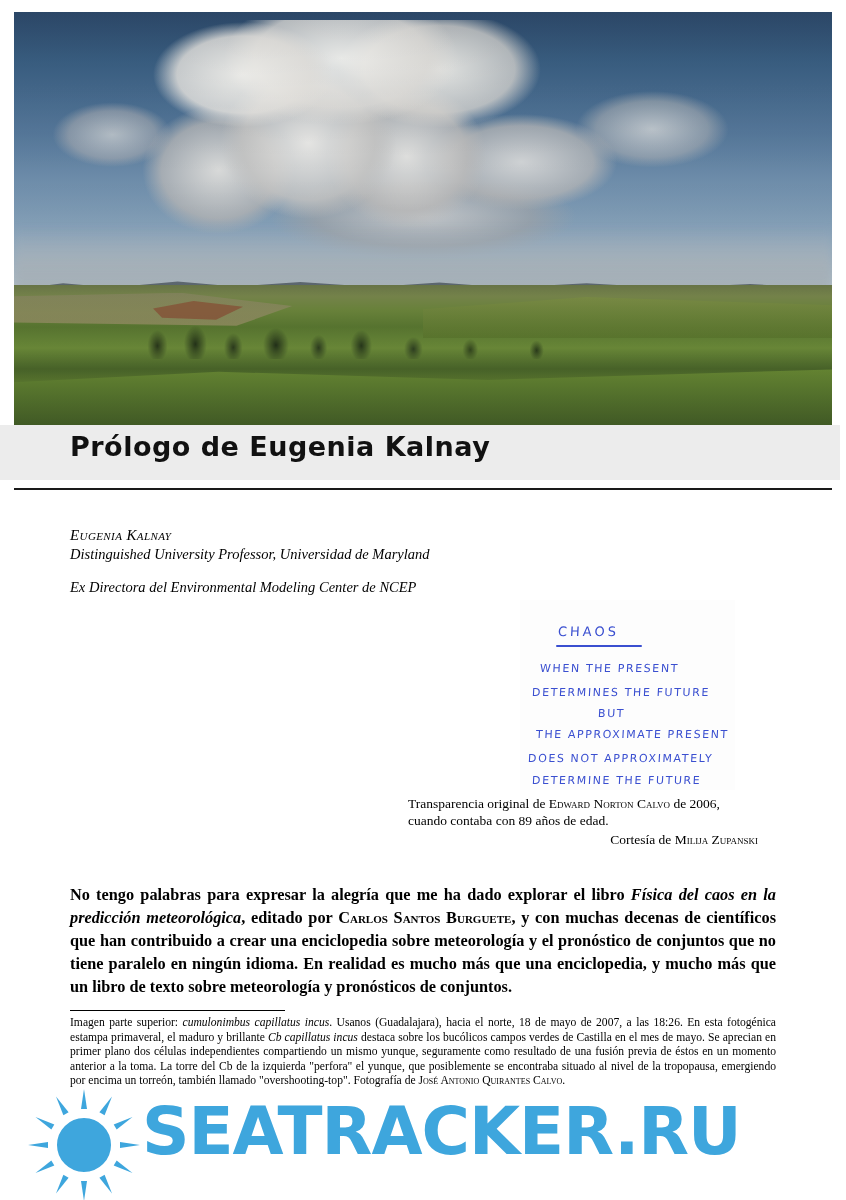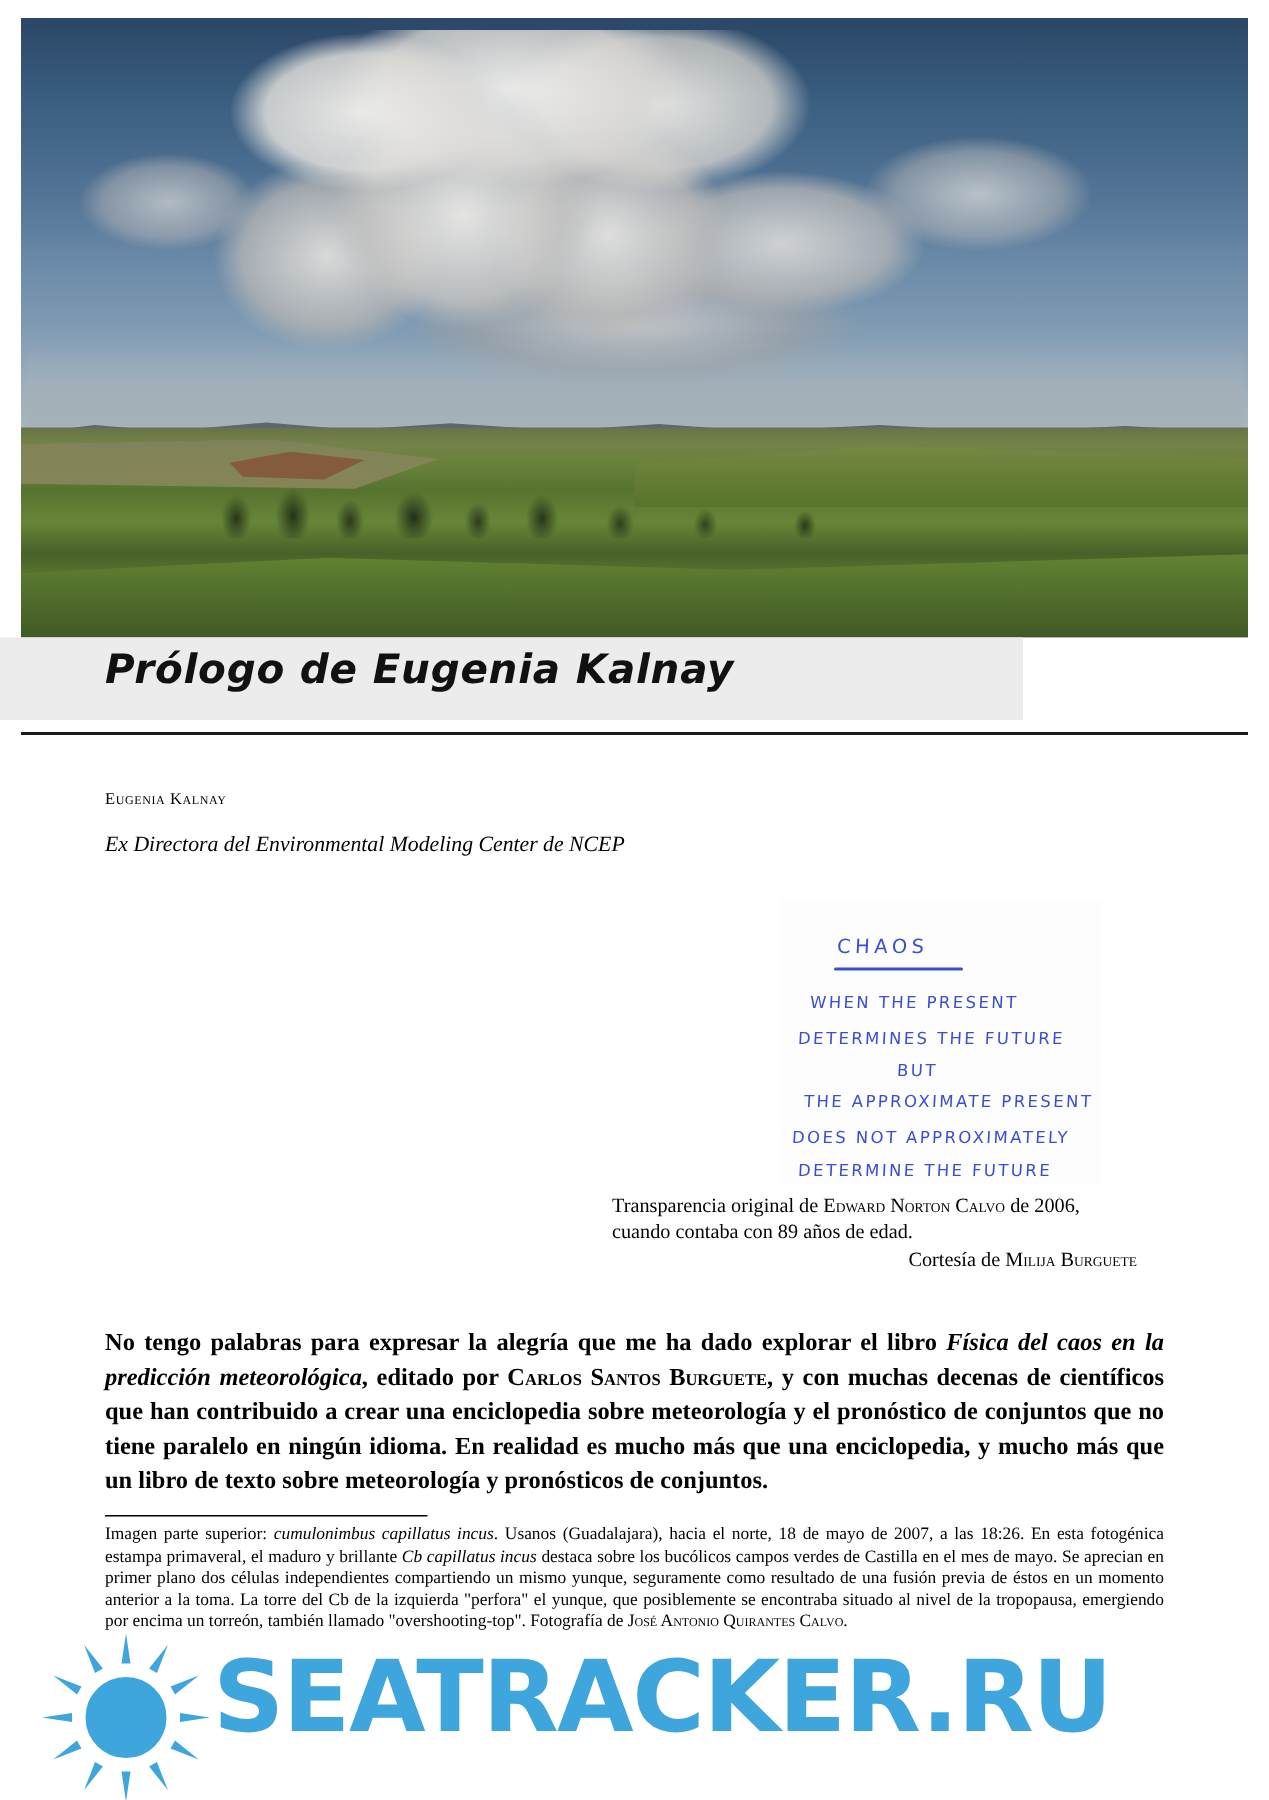--- a/index.html
+++ b/index.html
@@ -139,24 +139,23 @@
     inset: 0;
     background: linear-gradient(to bottom, rgba(0,0,0,0.05), rgba(0,0,0,0) 40%, rgba(0,0,0,0.12));
     pointer-events: none;
   }
 
   
   .title-band {
     position: absolute;
     left: 0;
     top: 425px;
-    width: 682px;
+    width: 840px;
     height: 55px;
     background: #ececec;
-    font-style: italic;
   }
   .title-band .title {
     position: absolute;
     left: 70px;
     top: 6px;
     font-family: "DejaVu Sans", sans-serif;
     font-size: 27px;
     font-weight: bold;
     letter-spacing: 0.5px;
     color: #111;
@@ -172,22 +171,23 @@
 
   
   .author-block {
     position: absolute;
     left: 70px;
     top: 527px;
     width: 560px;
   }
   .author-name {
     font-family: "Liberation Serif", serif;
-    font-size: 11px;
+    font-size: 15px;
     letter-spacing: 0.4px;
+    font-style: italic;
   }
   .sc {
     font-variant: small-caps;
   }
   .author-role {
     font-family: "Liberation Serif", serif;
     font-style: italic;
     font-size: 14.5px;
     line-height: 17px;
     margin-top: 2px;
@@ -347,37 +347,38 @@
   <div class="photo-shade"></div>
 </div>
 
 <div class="title-band">
   <div class="title">Prólogo de Eugenia Kalnay</div>
 </div>
 <div class="band-rule"></div>
 
 <div class="author-block">
   <div class="author-name sc">Eugenia Kalnay</div>
+  <div class="author-role">Distinguished University Professor, Universidad de Maryland</div>
   <div class="author-role" style="margin-top:16px">Ex Directora del Environmental Modeling Center de NCEP</div>
 </div>
 
 <div class="chaos-img">
   <div class="chaos-line" style="left:38px; top:24px; font-size:13px; letter-spacing:3px;">CHAOS</div>
   <div class="chaos-underline" style="left:36px; top:45px; width:86px;"></div>
   <div class="chaos-line" style="left:20px; top:62px;">WHEN THE PRESENT</div>
   <div class="chaos-line" style="left:12px; top:86px;">DETERMINES THE FUTURE</div>
   <div class="chaos-line" style="left:78px; top:107px;">BUT</div>
   <div class="chaos-line" style="left:16px; top:128px;">THE APPROXIMATE PRESENT</div>
   <div class="chaos-line" style="left:8px; top:152px;">DOES NOT APPROXIMATELY</div>
   <div class="chaos-line" style="left:12px; top:174px;">DETERMINE THE FUTURE</div>
 </div>
 
 <div class="caption">
   <span class="sc-wrap">Transparencia original de <span class="sc">Edward Norton Calvo</span> de 2006, cuando contaba con 89 años de edad.</span>
-  <span class="right">Cortesía de <span class="sc">Milija Burguete</span></span>
+  <span class="right">Cortesía de <span class="sc">Milija Zupanski</span></span>
 </div>
 
 <div class="body-par">No tengo palabras para expresar la alegría que me ha dado explorar el libro <i>Física del caos en la predicción meteorológica</i>, editado por <span class="sc">Carlos Santos Burguete</span>, y con muchas decenas de científicos que han contribuido a crear una enciclopedia sobre meteorología y el pronóstico de conjuntos que no tiene paralelo en ningún idioma. En realidad es mucho más que una enciclopedia, y mucho más que un libro de texto sobre meteorología y pronósticos de conjuntos.</div>
 
 <div class="fn-rule"></div>
 <div class="footnote">Imagen parte superior: <i>cumulonimbus capillatus incus</i>. Usanos (Guadalajara), hacia el norte, 18 de mayo de 2007, a las 18:26. En esta fotogénica estampa primaveral, el maduro y brillante <i>Cb capillatus incus</i> destaca sobre los bucólicos campos verdes de Castilla en el mes de mayo. Se aprecian en primer plano dos células independientes compartiendo un mismo yunque, seguramente como resultado de una fusión previa de éstos en un momento anterior a la toma. La torre del Cb de la izquierda "perfora" el yunque, que posiblemente se encontraba situado al nivel de la tropopausa, emergiendo por encima un torreón, también llamado "overshooting-top". Fotografía de <span class="sc">José Antonio Quirantes Calvo</span>.</div>
 
 <div class="watermark">
   <div class="wm-sun">
     <div class="wm-ray" style="transform:rotate(0deg)"></div>

